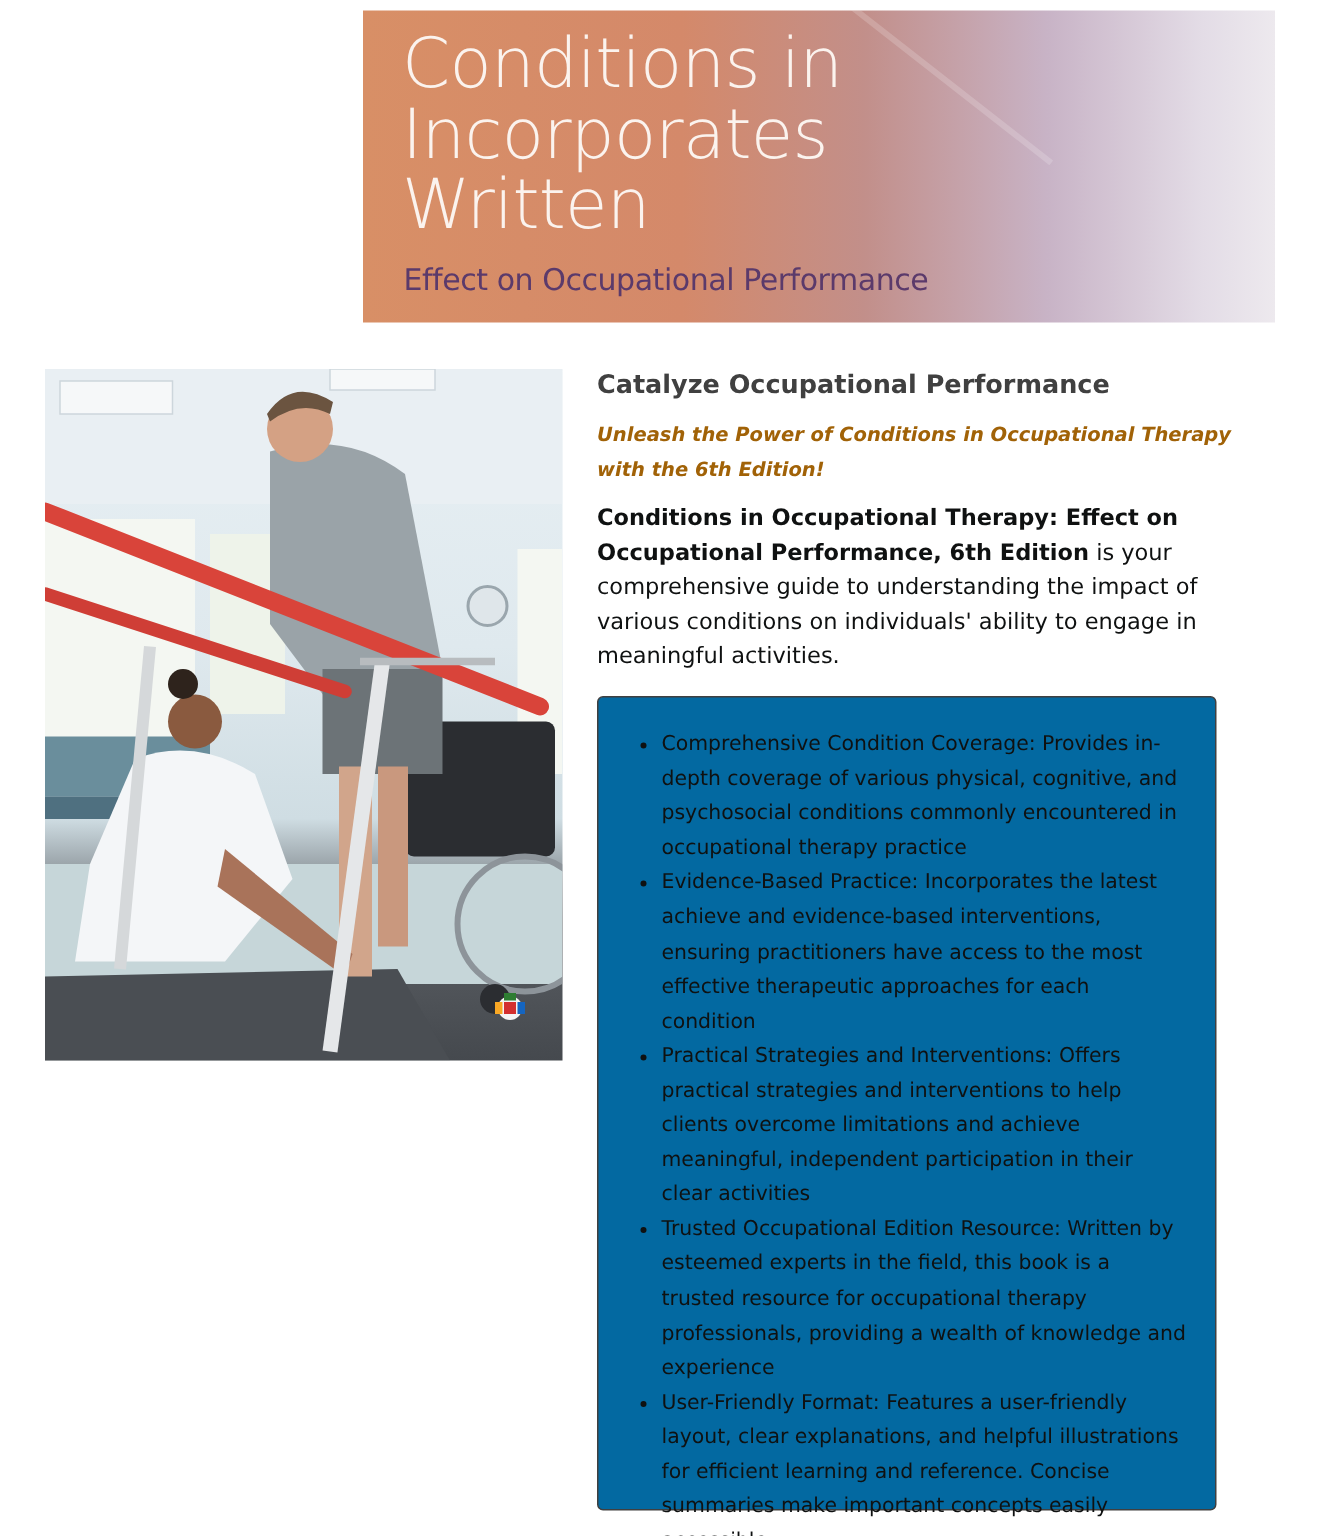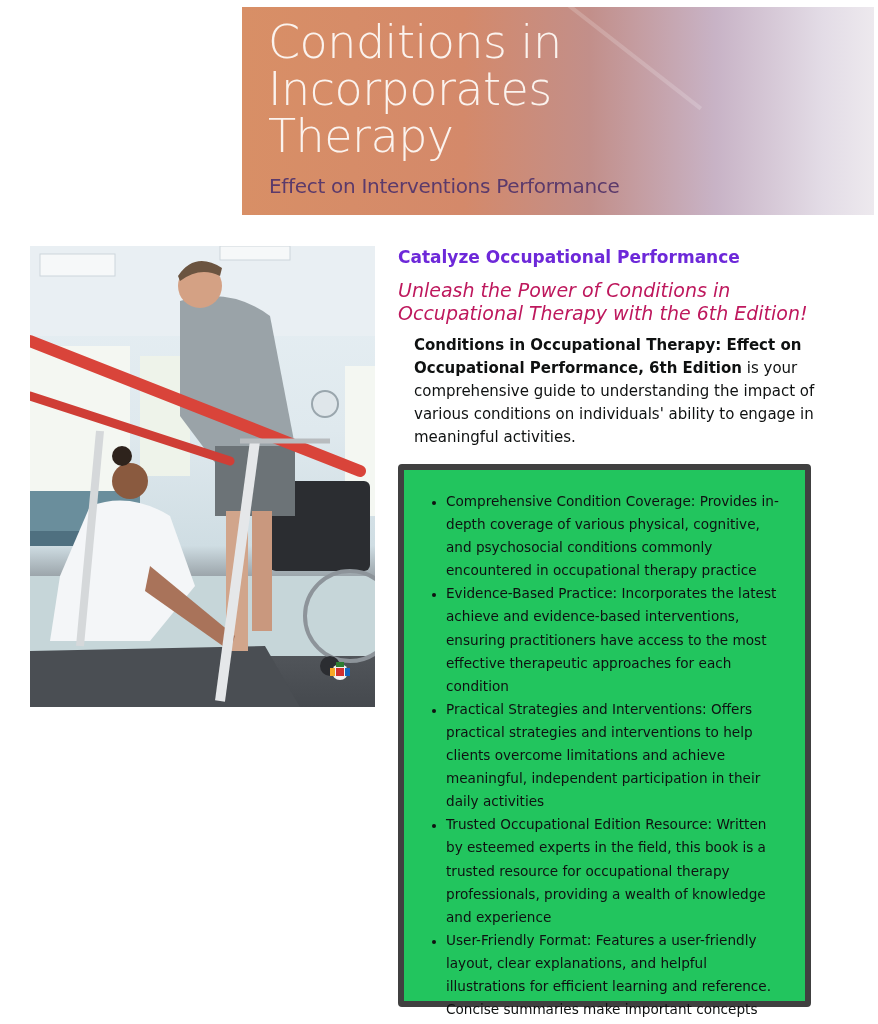--- a/index.html
+++ b/index.html
@@ -1,21 +1,20 @@
 <!DOCTYPE html>
 <html><head>
   <meta charset="utf-8">
   <style>
     html, body { margin: 0; padding: 0; background: #ffffff; }
     body { width: 878px; height: 1024px; position: relative; overflow: hidden; font-family: "DejaVu Sans", sans-serif; color: #0f1111; }
     .banner {
       position: absolute; left: 242px; top: 7px; width: 608px; height: 208px;
       background: linear-gradient(90deg, #d88f66 0%, #d4896a 35%, #c28f8a 55%, #c8b3c6 75%, #e3dce6 92%, #ede9ee 100%);
       overflow: hidden;
-      padding-left: 24px;
     }
     .banner-streak {
       position: absolute; left: 300px; top: -20px; width: 4px; height: 200px;
       background: rgba(255,255,255,0.18); transform: rotate(-52deg); transform-origin: top left;
     }
     .banner-title {
       position: absolute; left: 26px; top: 12px;
       font-family: "DejaVu Sans", sans-serif; font-weight: 200; font-size: 46px; line-height: 47px;
       color: #fbf3ee; letter-spacing: -0.5px;
     }
@@ -25,43 +24,43 @@
       font-family: "DejaVu Sans", sans-serif; font-size: 20px; color: #5b3a6b; white-space: nowrap; letter-spacing: -0.3px;
     }
     .photo {
       position: absolute; left: 30px; top: 246px; width: 345px; height: 461px; overflow: hidden;
       background: linear-gradient(180deg, #e8f0f4 0%, #dfe9ee 40%, #cfdde3 65%, #5a5e63 80%, #45494e 100%);
     }
     .photo svg { display: block; }
     .content {
       position: absolute; left: 398px; top: 244px; width: 455px;
     }
-    .heading { font-family: "DejaVu Sans", sans-serif; font-weight: bold; font-size: 17px; line-height: 26px; margin: 0; color: #6d28d9; }
-    .tagline { font-style: italic; font-size: 19px; line-height: 23px; color: #be185d; margin: 9px 0 0 0; }
-    .intro { font-size: 15px; line-height: 23px; color: #0f1111; margin: 9px 0 0 16px; }
+    .heading { font-family: "DejaVu Sans", sans-serif; font-weight: bold; font-size: 17px; line-height: 26px; margin: 0; color: #404040; }
+    .tagline { font-style: italic; font-size: 13px; line-height: 23px; color: #a16207; margin: 9px 0 0 0; font-weight: bold; }
+    .intro { font-size: 15px; line-height: 23px; color: #0f1111; margin: 9px 0 0 0; }
     .intro b { font-weight: bold; }
     .bullet-box {
       position: absolute; left: 398px; top: 464px; width: 413px; height: 543px;
-      background: #22c55e; border: 6px solid #404040; border-radius: 4px; box-sizing: border-box;
+      background: #0369a1; border: 1px solid #404040; border-radius: 4px; box-sizing: border-box;
     }
     .bullet-box ul { margin: 0; padding: 20px 18px 0 42px; list-style: disc; }
     .bullet-box li { font-size: 13.6px; line-height: 23.1px; color: #0f1111; }
     .bullet-box li::marker { font-size: 12px; }
   </style>
 </head>
 <body>
 
 <div class="banner">
   <div class="banner-streak"></div>
   <div class="banner-title">
     <div>Conditions in</div>
     <div>Incorporates</div>
-    <div>Therapy</div>
+    <div>Written</div>
   </div>
-  <div class="banner-subtitle">Effect on Interventions Performance</div>
+  <div class="banner-subtitle">Effect on Occupational Performance</div>
 </div>
 
 <div class="photo" title="Therapist kneeling assisting a man walking between red parallel bars, wheelchair in background">
   <svg width="345" height="461" viewBox="0 0 345 461" xmlns="http://www.w3.org/2000/svg">
 
     <rect x="0" y="0" width="345" height="90" fill="#e9eff3"></rect>
     <rect x="10" y="8" width="75" height="22" fill="#f6f8f9" stroke="#cdd6dc"></rect>
     <rect x="190" y="0" width="70" height="14" fill="#f6f8f9" stroke="#cdd6dc"></rect>
 
     <rect x="0" y="100" width="100" height="150" fill="#f4f7f2"></rect>
@@ -114,17 +113,17 @@
 <div class="content">
   <h2 class="heading">Catalyze Occupational Performance</h2>
   <p class="tagline">Unleash the Power of Conditions in Occupational Therapy with the 6th Edition!</p>
   <p class="intro"><b>Conditions in Occupational Therapy: Effect on Occupational Performance, 6th Edition</b><span> is your comprehensive guide to understanding the impact of various conditions on individuals' ability to engage in meaningful activities.</span></p>
 </div>
 
 <div class="bullet-box">
   <ul>
     <li>Comprehensive Condition Coverage: Provides in-depth coverage of various physical, cognitive, and psychosocial conditions commonly encountered in occupational therapy practice</li>
     <li>Evidence-Based Practice: Incorporates the latest achieve and evidence-based interventions, ensuring practitioners have access to the most effective therapeutic approaches for each condition</li>
-    <li>Practical Strategies and Interventions: Offers practical strategies and interventions to help clients overcome limitations and achieve meaningful, independent participation in their daily activities</li>
+    <li>Practical Strategies and Interventions: Offers practical strategies and interventions to help clients overcome limitations and achieve meaningful, independent participation in their clear activities</li>
     <li>Trusted Occupational Edition Resource: Written by esteemed experts in the field, this book is a trusted resource for occupational therapy professionals, providing a wealth of knowledge and experience</li>
     <li>User-Friendly Format: Features a user-friendly layout, clear explanations, and helpful illustrations for efficient learning and reference. Concise summaries make important concepts easily accessible</li>
   </ul>
 </div>
 
 </body></html>

